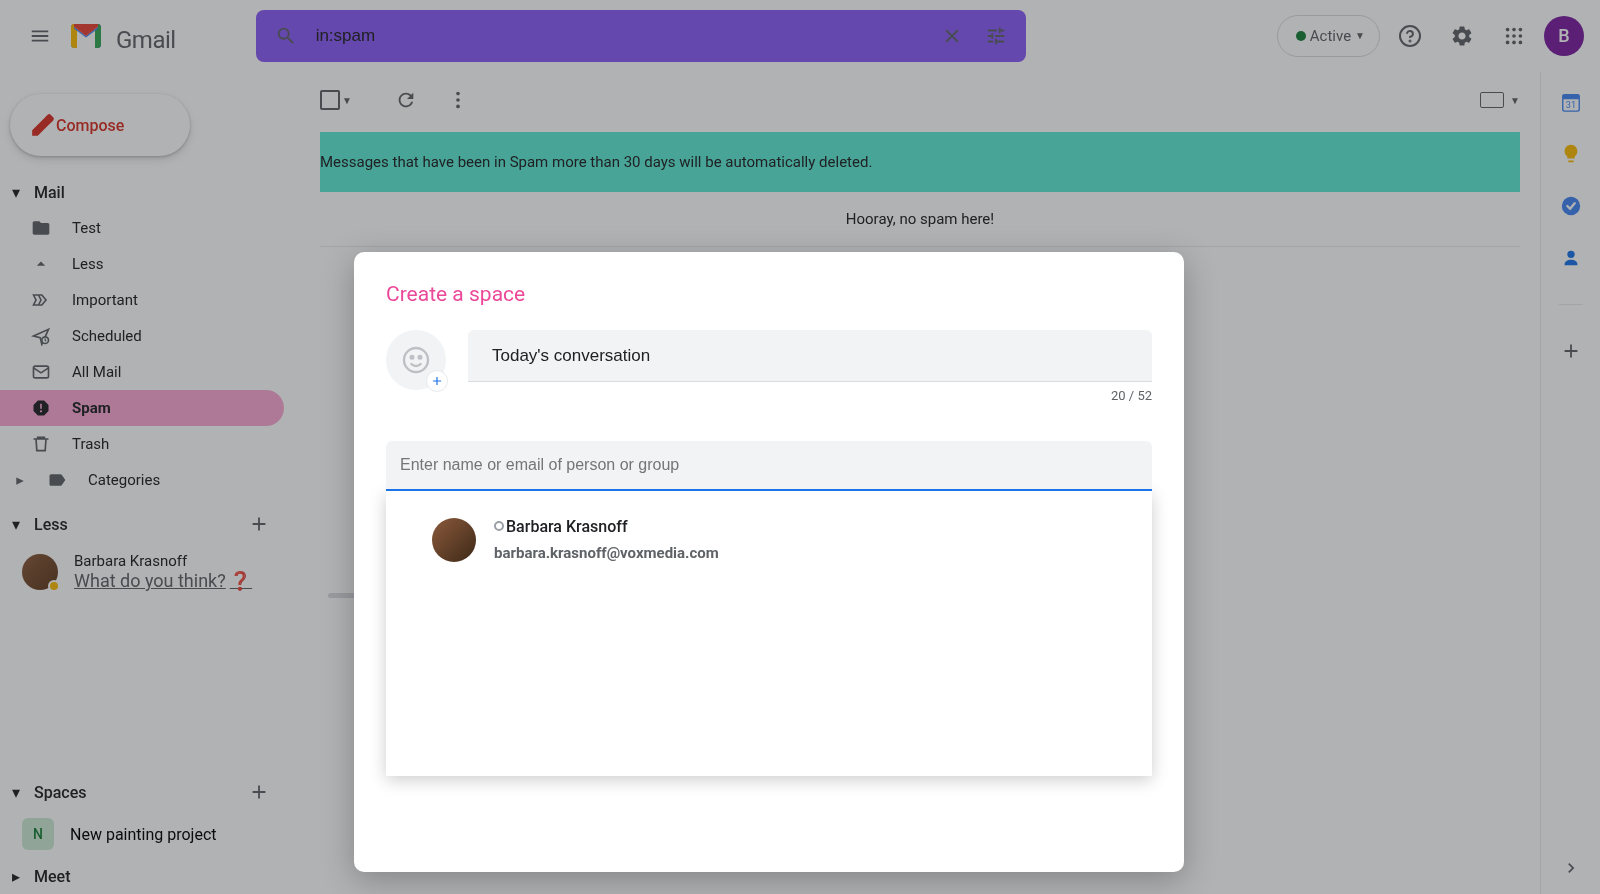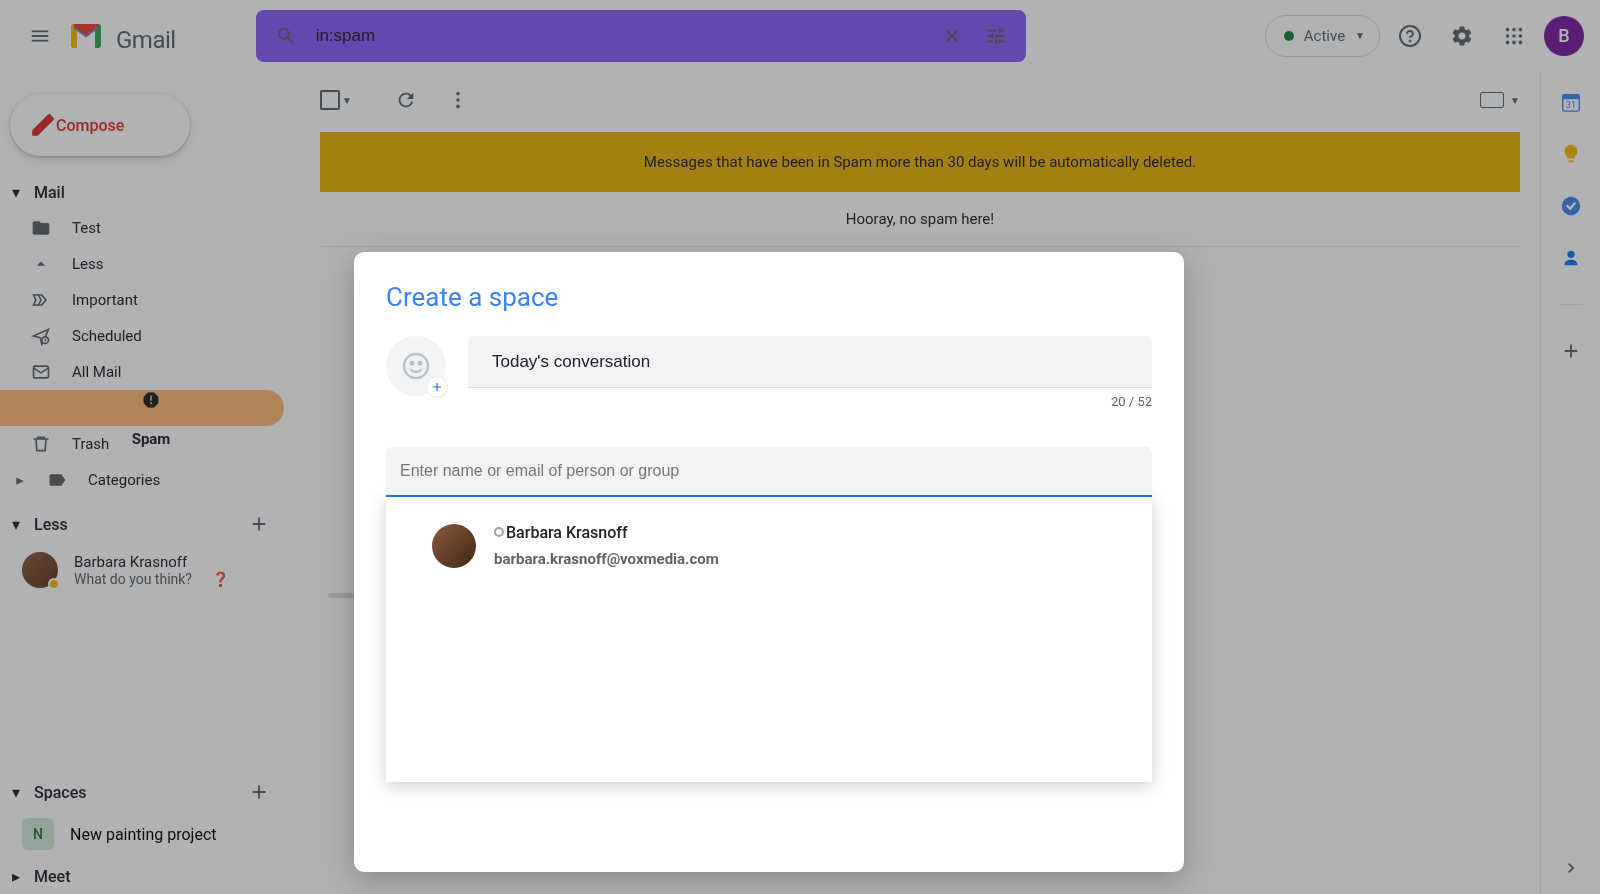--- a/index.html
+++ b/index.html
@@ -8,87 +8,87 @@
     
     .header { height: 72px; display: flex; align-items: center; padding: 8px 16px; border-bottom: 1px solid transparent; }
     .menu-btn { width: 48px; height: 48px; display: flex; align-items: center; justify-content: center; border-radius: 50%; cursor: pointer; }
     .logo-wrap { display: flex; align-items: flex-end; margin-left: 4px; margin-right: 80px; }
     .gmail-logo { width: 36px; height: 36px; margin-right: 12px; }
     .logo-text { font-size: 24px; color: #5f6368; letter-spacing: -0.5px; }
     .search-box { flex: 0 0 770px; height: 52px; background: #8b5cf6; border-radius: 8px; display: flex; align-items: center; padding: 0 8px; }
     .search-box .icon-btn { width: 44px; height: 44px; display: flex; align-items: center; justify-content: center; }
     .search-input { flex: 1; border: none; background: transparent; font-size: 17px; color: #202124; outline: none; padding: 0 8px; }
     .header-right { margin-left: auto; display: flex; align-items: center; gap: 8px; }
-    .status-chip { height: 42px; border: 1px solid #dadce0; border-radius: 21px; display: flex; align-items: center; padding: 0 14px 0 18px; gap: 10px; }
+    .status-chip { height: 42px; border: 1px solid #dadce0; border-radius: 21px; display: flex; align-items: center; padding: 0 14px 0 18px; gap: 4px; }
     .status-dot { width: 10px; height: 10px; background: #188038; border-radius: 50%; }
     .status-text { color: #5f6368; font-size: 15px; }
     .status-caret { color: #5f6368; font-size: 10px; }
     .icon-btn { width: 44px; height: 44px; display: flex; align-items: center; justify-content: center; border-radius: 50%; cursor: pointer; }
     .avatar-initial { width: 40px; height: 40px; background: #7b1fa2; border-radius: 50%; color: #fff; display: flex; align-items: center; justify-content: center; font-size: 18px; font-weight: 500; }
     
     
     .body-wrap { display: flex; height: calc(894px - 72px); }
     .sidebar { width: 300px; display: flex; flex-direction: column; padding-top: 12px; }
     .compose-btn { margin: 10px 0 18px 10px; height: 62px; width: 180px; background: #fff; border-radius: 31px; box-shadow: 0 1px 3px rgba(60,64,67,0.3), 0 4px 8px rgba(60,64,67,0.15); display: flex; align-items: center; padding-left: 20px; gap: 0; color: #d93025; font-size: 16px; font-weight: 500; cursor: pointer; }
     .compose-btn .pencil { color: #d93025; }
     .compose-btn span.lbl { color: #d93025; }
     
     .section-header { height: 36px; display: flex; align-items: center; padding: 0 8px 0 8px; gap: 10px; color: #202124; font-size: 16px; font-weight: 500; }
     .caret-small { width: 16px; display: flex; justify-content: center; }
     
     .nav-item { height: 36px; display: flex; align-items: center; padding: 0 12px 0 30px; gap: 20px; color: #202124; font-size: 15px; cursor: pointer; border-radius: 0 18px 18px 0; margin-right: 16px; }
     .nav-item .nav-icon { width: 22px; display: flex; justify-content: center; color: #5f6368; }
-    .nav-item.active { background: #fdba74; font-weight: 700; flex-direction: column; }
+    .nav-item.active { background: #f9a8d4; font-weight: 700; }
     .nav-item.active .nav-icon { color: #202124; }
     .nav-item .nav-label { font-size: 15px; }
     
     .chat-item { padding: 10px 12px 10px 22px; display: flex; gap: 16px; align-items: center; cursor: pointer; }
     .chat-avatar { width: 36px; height: 36px; border-radius: 50%; background: linear-gradient(135deg, #8b5a3c, #5d3a1f); position: relative; }
     .presence-dot { position: absolute; bottom: -2px; right: -2px; width: 12px; height: 12px; border: 2px solid #fff; border-radius: 50%; background: #fbbc04; }
     .chat-text { flex: 1; }
     .chat-name { font-size: 15px; color: #202124; }
-    .chat-preview { font-size: 14px; color: #5f6368; display: flex; align-items: center; gap: 20px; }
+    .chat-preview { font-size: 18px; color: #5f6368; display: flex; align-items: center; gap: 4px; text-decoration: underline; }
     .emoji-q { color: #d93025; }
     
     .section-header.collapsible { padding-left: 8px; margin-top: auto; }
     .section-header .plus-btn { margin-left: auto; margin-right: 18px; width: 30px; height: 30px; display:flex; align-items:center; justify-content:center; color:#5f6368; }
     
     .space-item { padding: 8px 12px 8px 22px; display:flex; align-items:center; gap: 16px; }
     .space-chip { width: 32px; height: 32px; border-radius: 6px; background: #ceead6; color: #188038; display:flex; align-items:center; justify-content:center; font-size: 14px; font-weight:500; }
     
     
     .main { flex: 1; display: flex; flex-direction: column; position: relative; }
     .toolbar { height: 56px; display: flex; align-items: center; padding: 0 20px; gap: 8px; }
     .checkbox-wrap { display: flex; align-items: center; gap: 2px; }
     .checkbox { width: 20px; height: 20px; border: 2px solid #5f6368; border-radius: 2px; }
     .toolbar .icon-btn { color: #5f6368; }
     .toolbar-right { margin-left: auto; display: flex; align-items: center; gap: 6px; }
     .kbd-sel { width: 24px; height: 16px; border: 1px solid #5f6368; border-radius: 2px; }
     
-    .spam-banner { margin: 4px 20px 0 20px; height: 60px; background: #eab308; display: flex; align-items: center; justify-content: center; color: #202124; font-size: 15px; }
+    .spam-banner { margin: 4px 20px 0 20px; height: 60px; background: #5eead4; display: flex; align-items: center; color: #202124; font-size: 15px; }
     .empty-msg { text-align: center; padding: 18px 0; font-size: 15px; color: #202124; border-bottom: 1px solid #e8eaed; margin: 0 20px; }
     
     .footer-row { display: flex; padding: 340px 28px 0 28px; justify-content: space-between; font-size: 14px; color: #5f6368; }
     .footer-left { display: flex; align-items: center; gap: 20px; }
     .storage-bar { width: 30px; height: 5px; background: #dadce0; border-radius: 3px; position: relative; }
     .footer-right { text-align: right; line-height: 1.6; }
     .details-link { color: #5f6368; }
     
     
     .right-panel { width: 60px; border-left: 1px solid #e8eaed; display: flex; flex-direction: column; align-items: center; padding-top: 18px; gap: 28px; }
     .right-panel .panel-icon { width: 24px; height: 24px; display:flex; align-items:center; justify-content:center; }
     .panel-sep { width: 24px; height: 1px; background: #e8eaed; margin: 6px 0; }
     .panel-toggle { margin-top: auto; margin-bottom: 14px; }
     
     
     .scrim { position: absolute; inset: 0; background: rgba(32,33,36,0.35); z-index: 50; }
     
     
     .modal { position: absolute; left: 354px; top: 252px; width: 830px; height: 620px; background: #fff; border-radius: 10px; box-shadow: 0 8px 32px rgba(0,0,0,0.25); z-index: 100; padding: 30px 32px; display: flex; flex-direction: column; }
-    .modal-title { font-size: 26px; color: #3b82f6; font-weight: 400; margin-bottom: 24px; }
+    .modal-title { font-size: 21px; color: #ec4899; font-weight: 400; margin-bottom: 24px; }
     .space-name-row { display: flex; align-items: flex-start; gap: 22px; position: relative; }
     .emoji-picker { width: 60px; height: 60px; background: #f1f3f4; border-radius: 50%; display:flex; align-items:center; justify-content:center; position: relative; }
     .emoji-face { color: #9aa0a6; }
     .emoji-plus { position: absolute; bottom: -2px; right: -2px; width: 22px; height: 22px; background: #fff; border-radius: 50%; color: #1a73e8; display:flex; align-items:center; justify-content:center; font-size: 16px; border: 1px solid #e8eaed; }
     .name-input-wrap { flex: 1; }
     .name-input { width: 100%; height: 52px; background: #f1f3f4; border: none; border-bottom: 1px solid #dadce0; border-radius: 6px 6px 0 0; padding: 0 24px; font-size: 17px; color: #202124; outline: none; }
     .char-count { text-align: right; font-size: 13px; color: #5f6368; margin-top: 6px; }
     .people-input-wrap { margin-top: 38px; }
     .people-input { width: 100%; height: 50px; background: #f1f3f4; border: none; border-bottom: 2px solid #1a73e8; padding: 0 14px; font-size: 16px; color: #5f6368; outline: none; border-radius: 6px 6px 0 0; }
     .dropdown { background: #fff; border-top: none; box-shadow: 0 4px 16px rgba(0,0,0,0.2); padding: 12px 0 200px 0; margin-top: 0px; }

